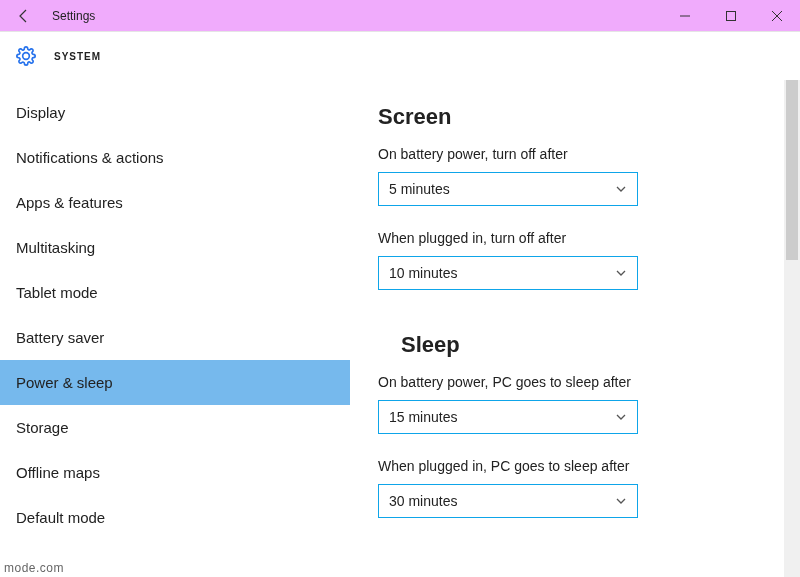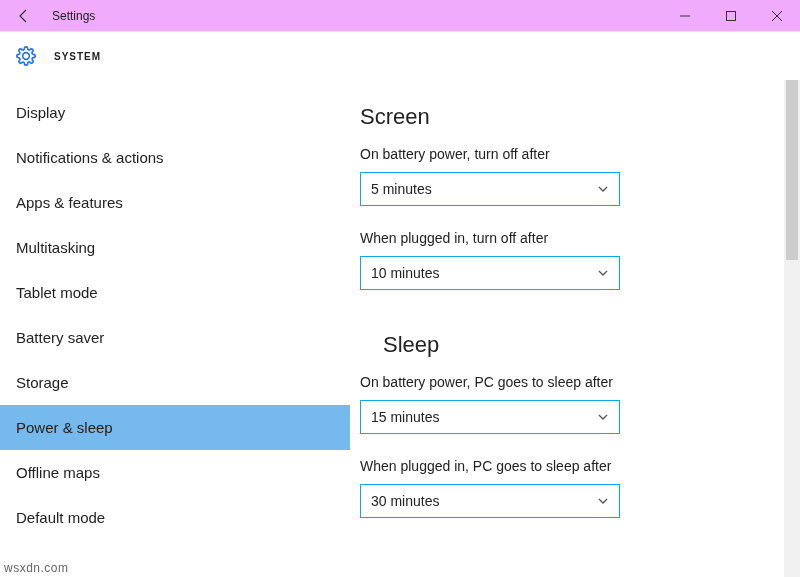--- a/index.html
+++ b/index.html
@@ -15,28 +15,28 @@
     .header { height: 48px; display: flex; align-items: center; padding: 0 14px; }
     .header .gear { width: 24px; height: 24px; display: flex; align-items: center; justify-content: center; margin-right: 16px; color: #2672ec; }
     .header .gear svg { width: 20px; height: 20px; }
     .header .cat { font-size: 10px; font-weight: 600; letter-spacing: 1px; color: #222; }
     .header .spacer { flex: 1; }
     .search { position: relative; width: 296px; height: 32px; border: 1px solid #999; margin-right: 20px; }
     .search input { border: none; outline: none; width: 100%; height: 100%; padding: 0 32px 0 10px; font-size: 14px; background: transparent; }
     .search .mag { position: absolute; right: 8px; top: 50%; transform: translateY(-50%) scaleX(-1); color: #555; }
     .search .mag svg { width: 14px; height: 14px; display: block; }
     
-    .body { display: flex; height: calc(577px - 80px); }
+    .body { display: flex; height: calc(577px - 80px); gap: 18px; }
     .sidebar { width: 350px; background: #fff; overflow: hidden;}
     .sidebar .item { height: 45px; display: flex; align-items: center; padding: 0 16px; font-size: 15px; color: #222; cursor: pointer; }
     .sidebar .item.active { background: #76b9ed; }
     .sidebar .item:first-child { margin-top: 10px; }
     
     .content { flex: 1; padding: 20px 0 0 10px; position: relative; overflow: hidden; }
-    .content h2 { font-size: 22px; font-weight: 400; color: #222; margin-bottom: 16px; margin-top: 4px; }
+    .content h2 { font-size: 22px; font-weight: 700; color: #222; margin-bottom: 16px; margin-top: 4px; }
     .content h2 + .label { margin-top: 0; }
     .content .section2 { margin-top: 42px; margin-left: 23px; }
     .label { font-size: 14px; color: #222; margin-bottom: 10px; }
     .select { width: 260px; height: 34px; border: 1px solid #0ea5e9; display: flex; align-items: center; padding: 0 10px; font-size: 14px; color: #222; position: relative; margin-bottom: 24px; cursor: pointer; }
     .select .chev { position: absolute; right: 10px; top: 50%; transform: translateY(-50%); }
     .select .chev svg { width: 12px; height: 12px; display: block; }
     
     .scrollbar { position: absolute; right: 0; top: 80px; width: 16px; bottom: 0; background: #f0f0f0; }
     .scrollbar .thumb { position: absolute; top: 0; left: 2px; right: 2px; height: 180px; background: #ccc; }
     
@@ -94,25 +94,25 @@
       </div>
     <div class="item">
         <span>Multitasking</span>
       </div>
     <div class="item">
         <span>Tablet mode</span>
       </div>
     <div class="item">
         <span>Battery saver</span>
       </div>
+    <div class="item active">
+        <span>Power &amp; sleep</span>
+      </div>
     <div class="item">
         <span>Storage</span>
-      </div>
-    <div class="item active">
-        <span>Power &amp; sleep</span>
       </div>
     <div class="item">
         <span>Offline maps</span>
       </div>
     <div class="item">
         <span>Default mode</span>
       </div>
   </div>
 
   <div class="content">
@@ -159,13 +159,13 @@
           </svg>
         </span>
     </div>
   </div>
 </div>
 
 <div class="scrollbar">
   <div class="thumb"></div>
 </div>
 
-<div class="watermark">wsxdn.com</div>
+<div class="watermark">mode.com</div>
 
 </body></html>

